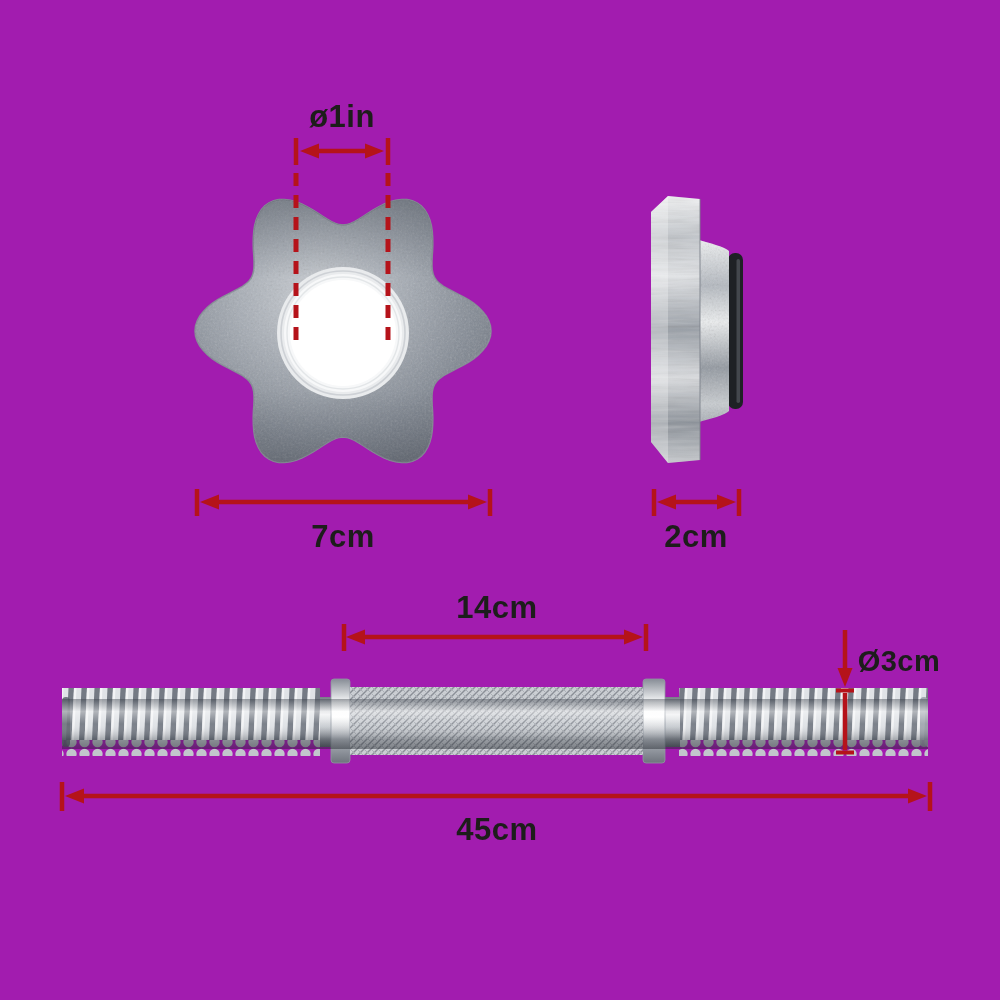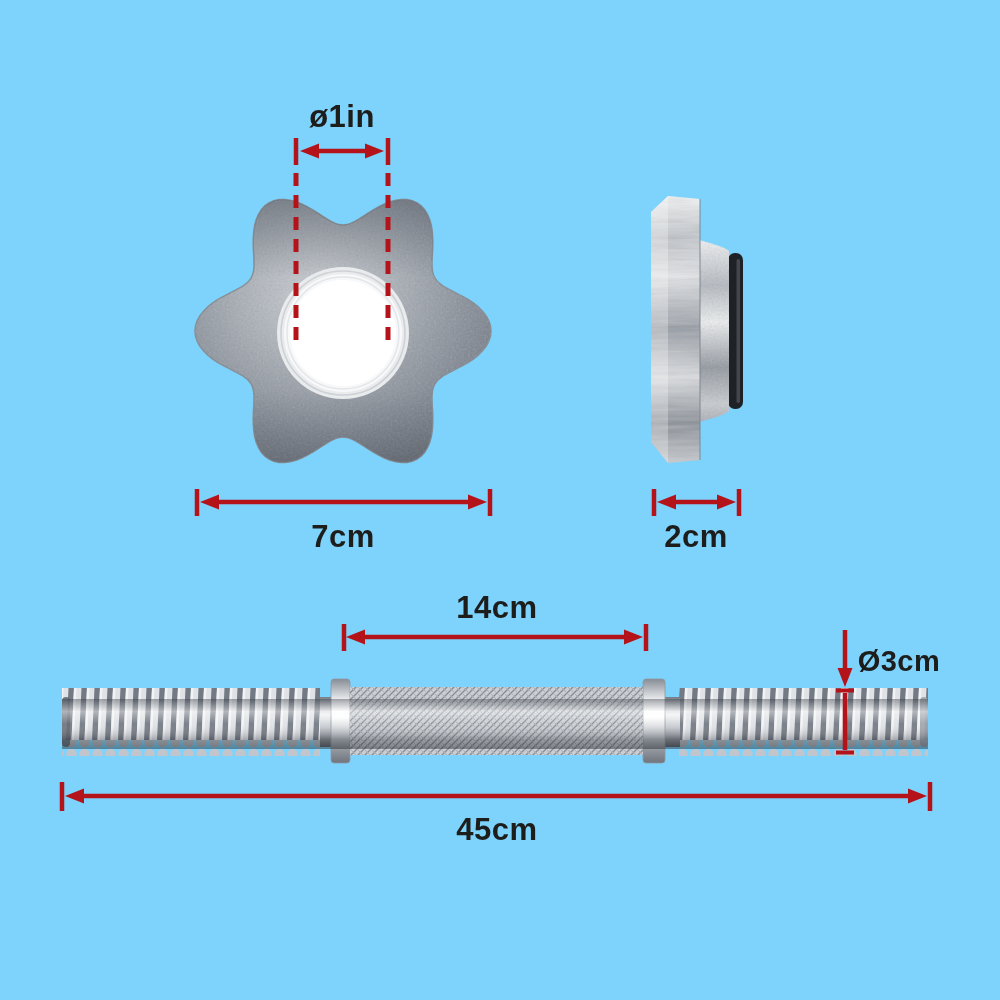--- a/index.html
+++ b/index.html
@@ -1,19 +1,19 @@
 <!DOCTYPE html>
 <html><head>
 <meta charset="utf-8">
 <style>
   html,body{margin:0;padding:0;background:#ffffff;}
   .stage{
     position:relative;
     width:1000px;height:1000px;
-    background:#7dd3fc;
+    background:#a21caf;
     overflow:hidden;
     font-family:"Liberation Sans", sans-serif;
   }
   svg{position:absolute;left:0;top:0;}
   text.dim-label{
     font-family:"Liberation Sans", sans-serif;
     font-weight:700;
     fill:#1d1d1b;
     letter-spacing:0.5px;
   }

